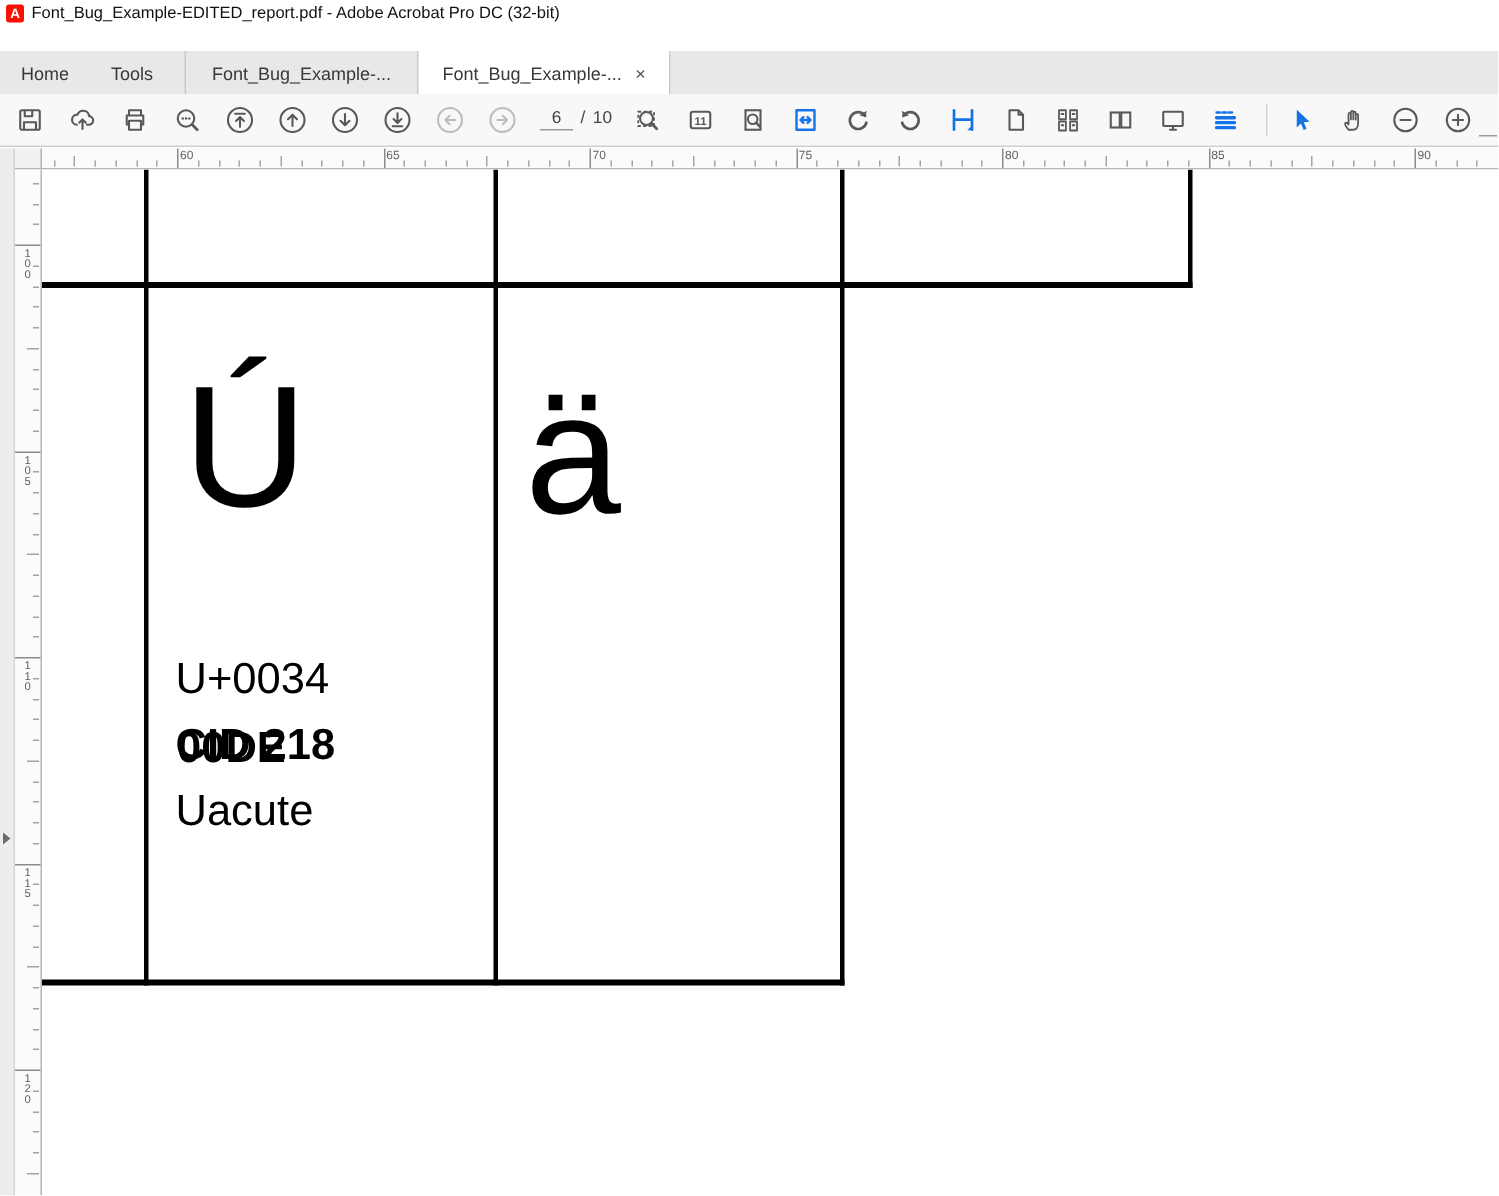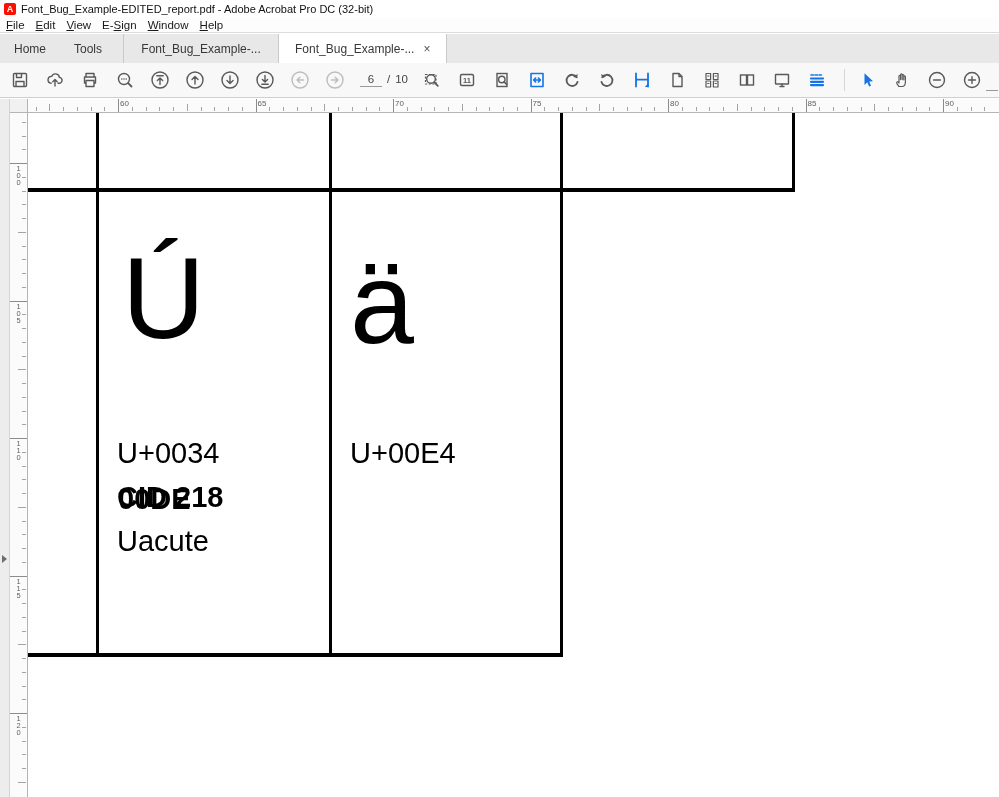--- a/index.html
+++ b/index.html
@@ -77,28 +77,20 @@
 </head>
 <body>
 
 <div id="app">
 
   <div class="titlebar">
     <span class="appicon">A</span>
     <span class="title">Font_Bug_Example-EDITED_report.pdf - Adobe Acrobat Pro DC (32-bit)</span>
   </div>
 
-  <div class="menubar" id="menubar">
-      <span class="menuitem"><u>F</u>ile</span>
-      <span class="menuitem"><u>E</u>dit</span>
-      <span class="menuitem"><u>V</u>iew</span>
-      <span class="menuitem">E-<u>S</u>ign</span>
-      <span class="menuitem"><u>W</u>indow</span>
-      <span class="menuitem"><u>H</u>elp</span>
-    </div>
 
   <div class="tabbar">
     <span class="navtab">Home</span>
     <span class="navtab">Tools</span>
     <span id="doctabs">
         <div class="doctab">
           <span>Font_Bug_Example-...</span>
         </div>
         <div class="doctab active">
           <span>Font_Bug_Example-...</span>
@@ -453,16 +445,15 @@
       <div>U+0034</div>
       <div class="ovwrap">
         <span>CID 218</span>
         <span class="ovb">00DE</span>
       </div>
       <div>Uacute</div>
     </div>
 
     <span class="glyph" style="left:322px;top:133px;">ä</span>
     <div class="cellblock" style="left:322px;top:318px;">
-      <div>U+00E4</div>
     </div>
   </div>
 </div>
 
 </body></html>

